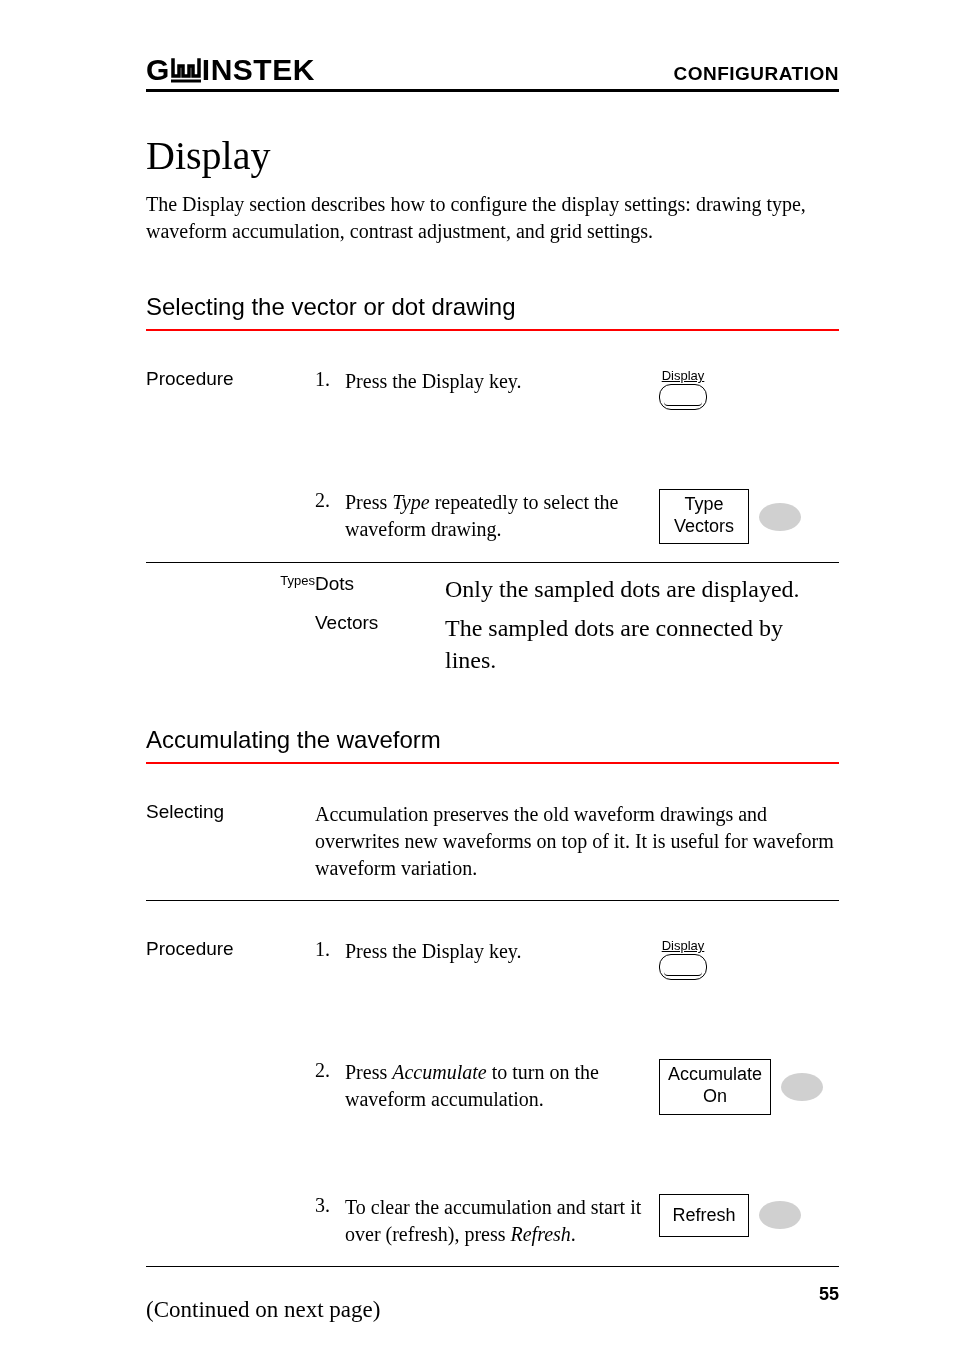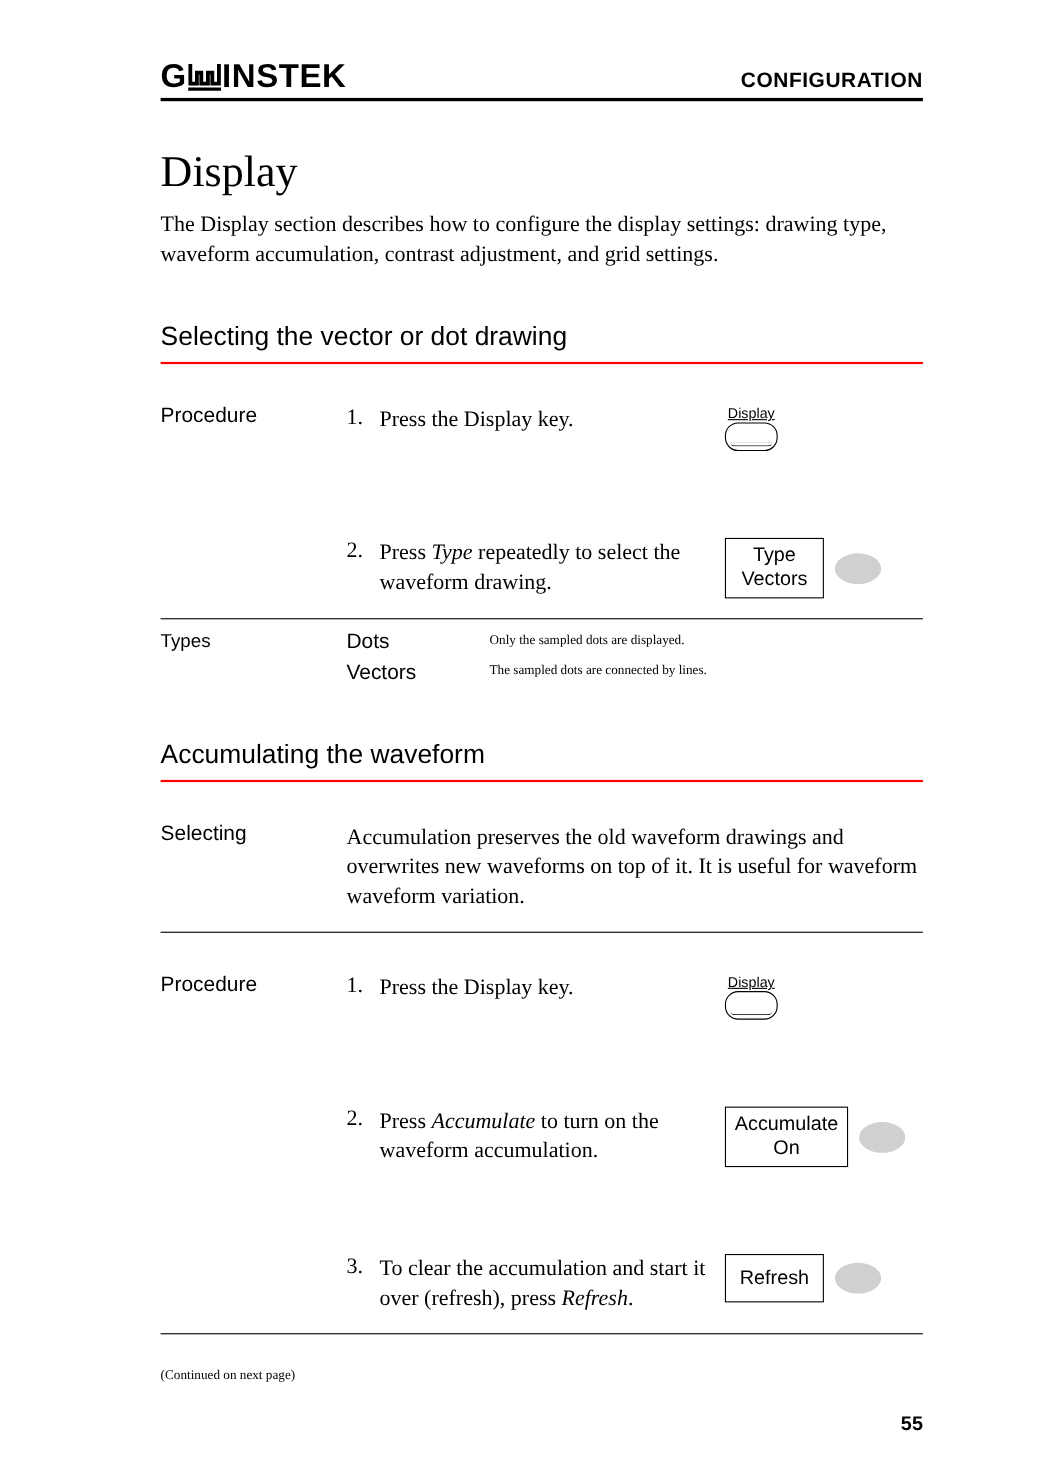--- a/index.html
+++ b/index.html
@@ -170,41 +170,42 @@
     }
     .types-row {
       display: flex;
       margin-bottom: 6px;
     }
     .types-label {
       width: 169px;
       flex-shrink: 0;
       font-family: 'Segoe UI', Arial, sans-serif;
       font-weight: 400;
-      font-size: 17px;
+      font-size: 13px;
+      text-align: right;
     }
     .types-name {
       width: 130px;
       flex-shrink: 0;
       font-family: 'Segoe UI', Arial, sans-serif;
       font-weight: 400;
       font-size: 19px;
     }
     .types-desc {
       flex: 1;
-      font-size: 12px;
+      font-size: 24px;
       line-height: 1.35;
     }
     .background-text {
       font-size: 20px;
       line-height: 1.35;
       flex: 1;
     }
     .continued {
-      font-size: 12px;
+      font-size: 23px;
       margin-top: 30px;
     }
     .page-num {
       position: absolute;
       bottom: 44px;
       right: 115px;
       font-family: Liberation Sans, sans-serif;
       font-weight: bold;
       font-size: 18px;
     }

